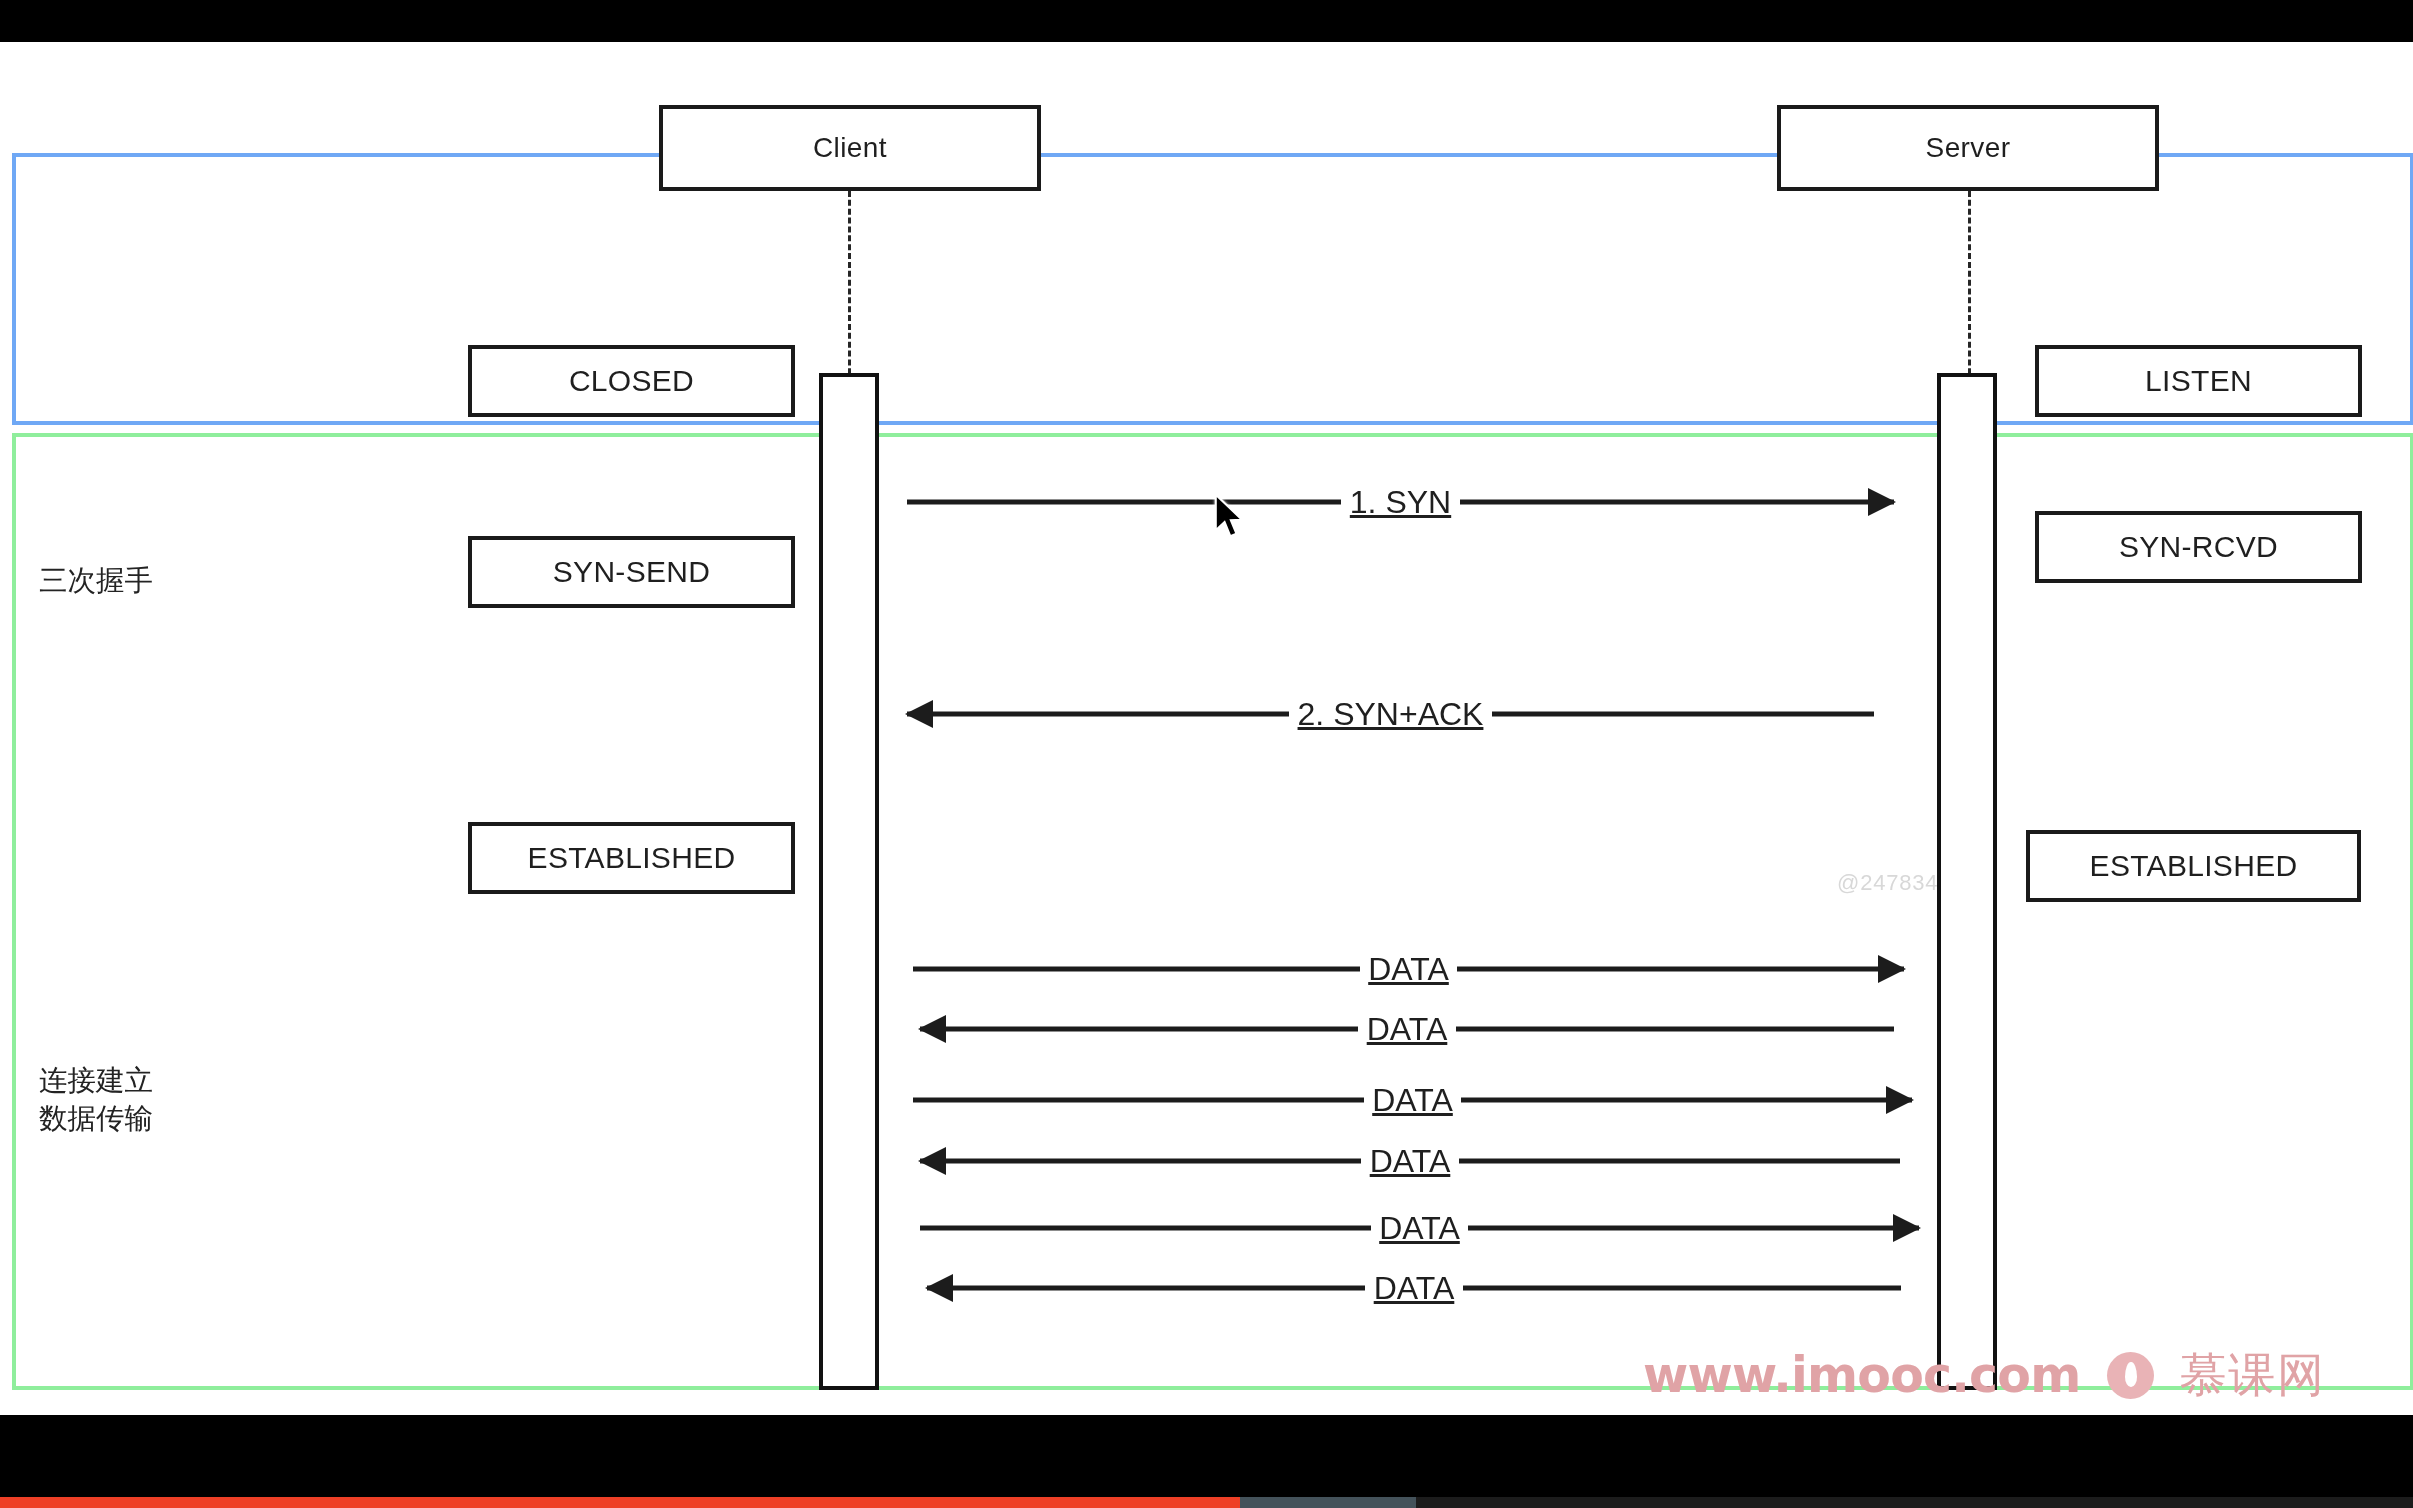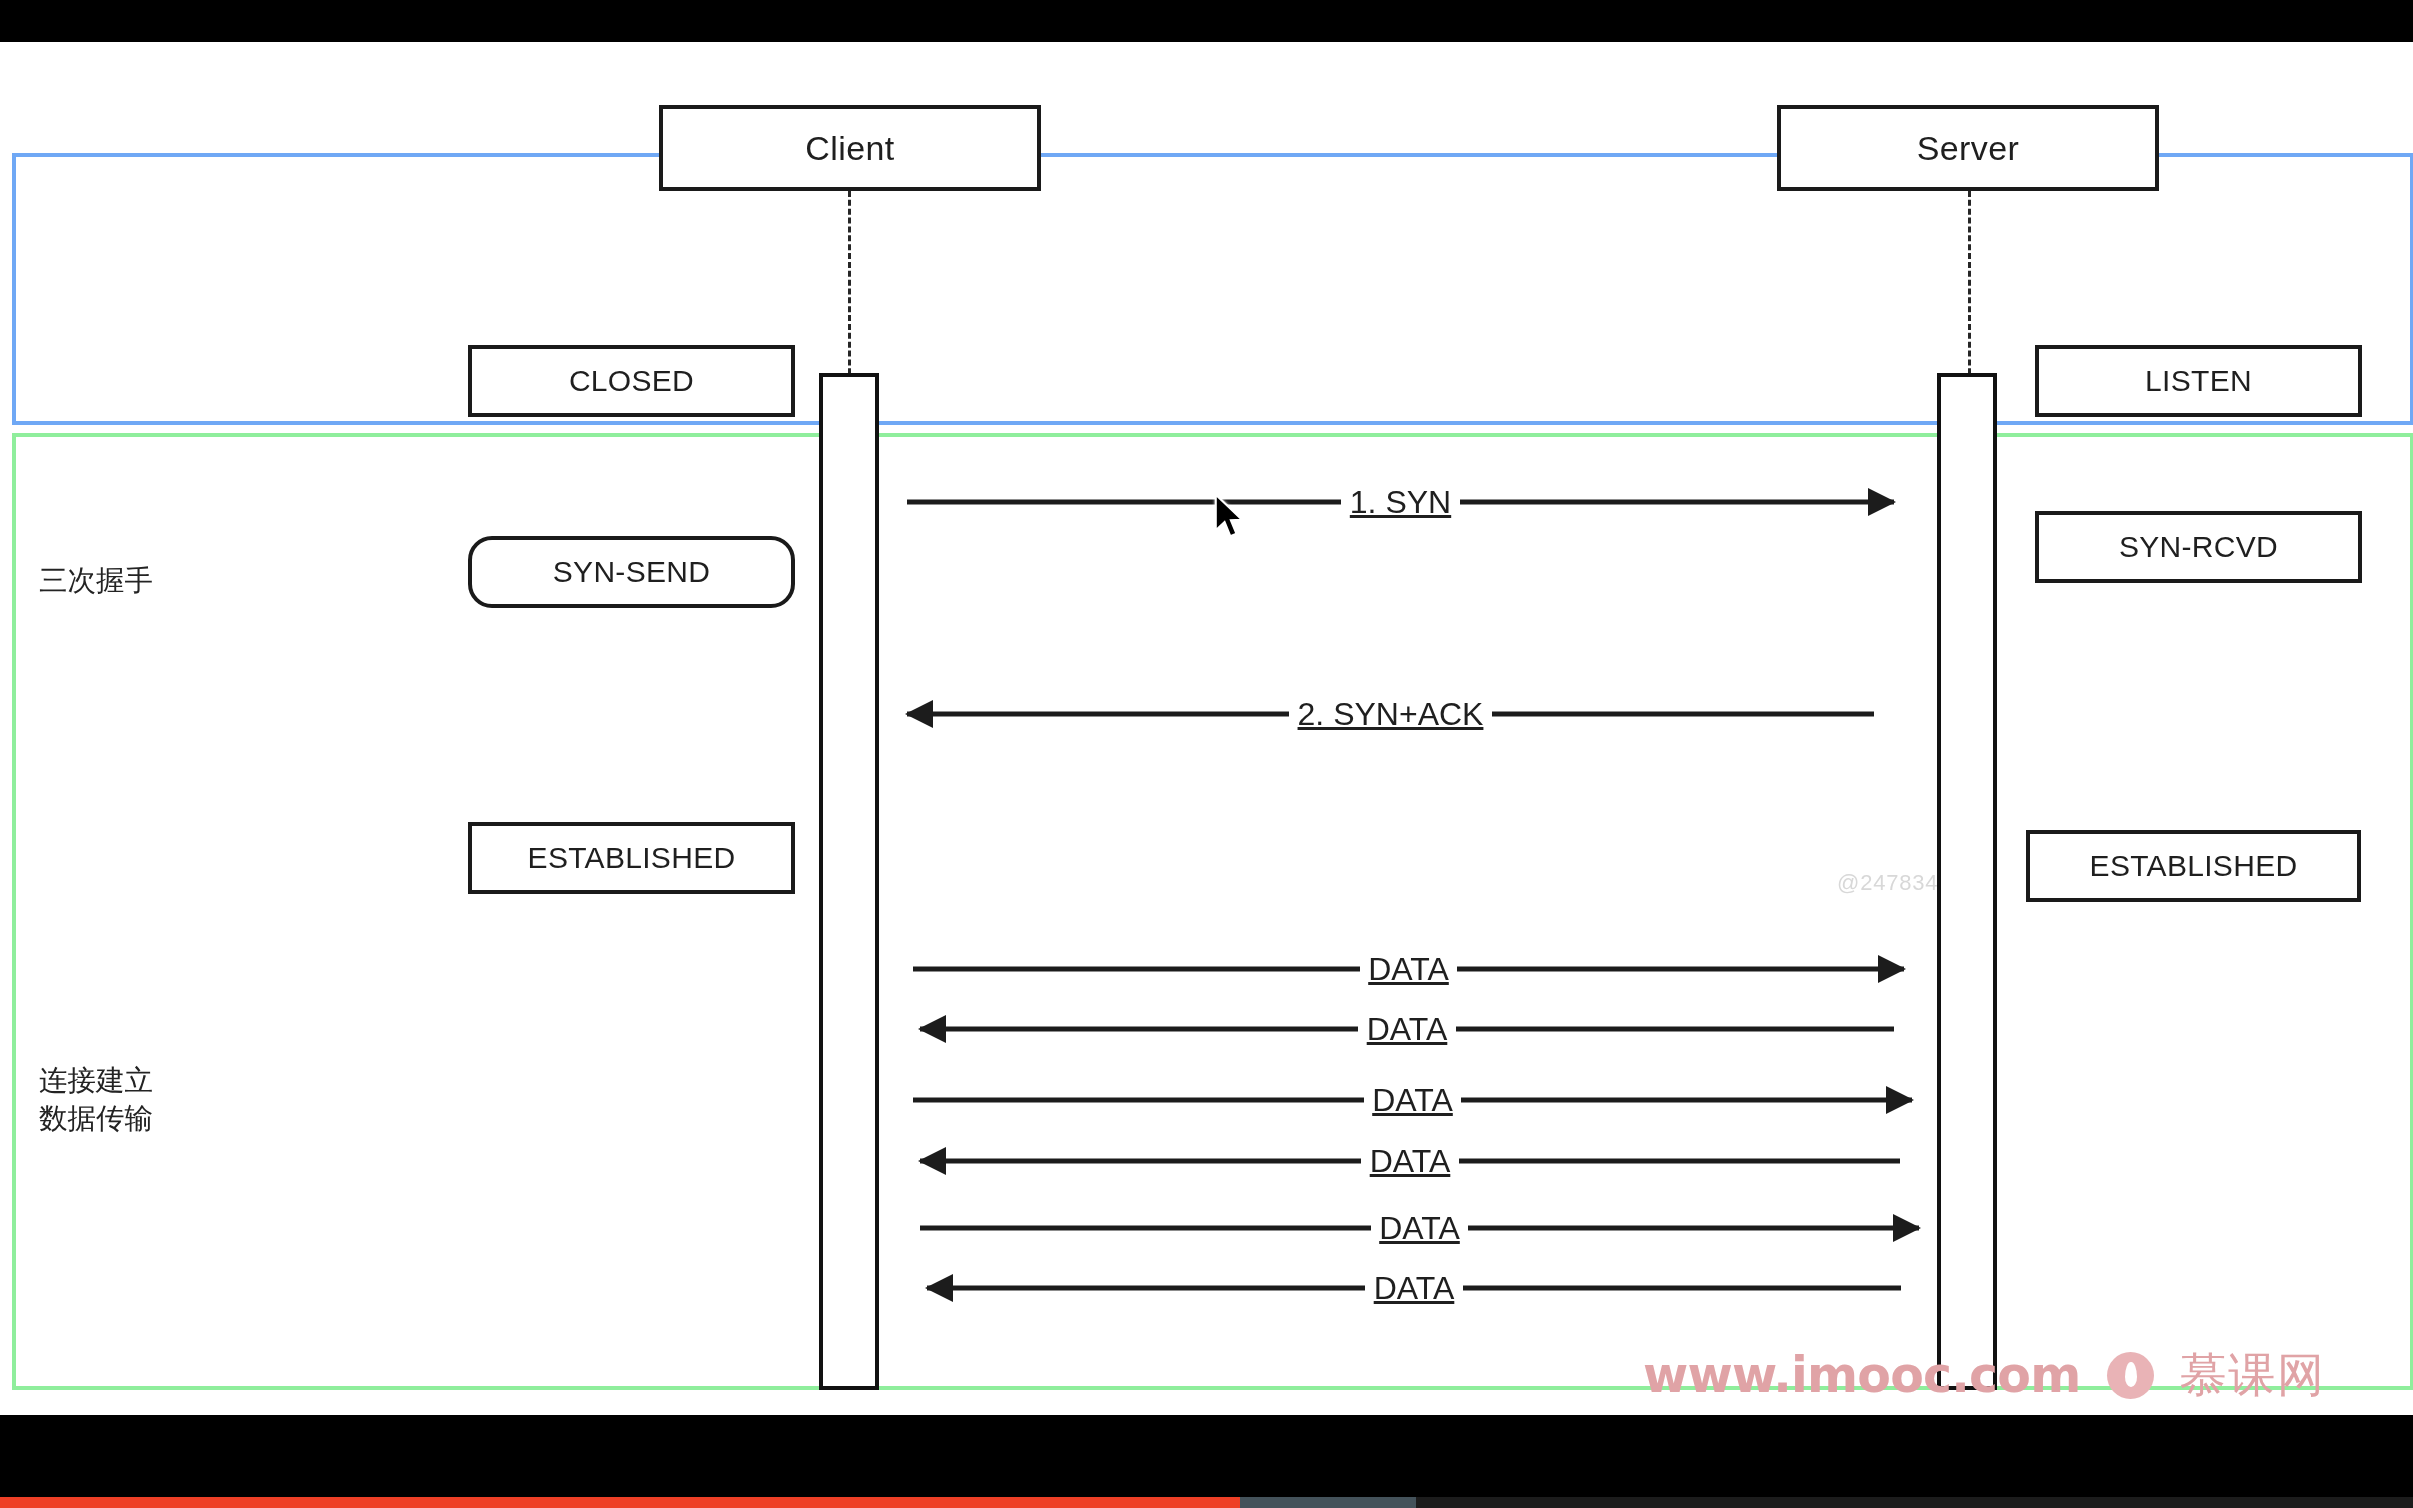--- a/index.html
+++ b/index.html
@@ -34,21 +34,21 @@
 
   
   .participant {
     position: absolute;
     border: 4.2px solid #1a1a1a;
     background: #ffffff;
     box-sizing: border-box;
     display: flex;
     align-items: center;
     justify-content: center;
-    font-size: 34px;
+    font-size: 28px;
     color: #1f1f1f;
     letter-spacing: 0.4px;
   }
 
   
   .lifeline {
     position: absolute;
     width: 0;
     border-left: 3.4px dashed #262626;
   }
@@ -235,21 +235,21 @@
     </div>
 
     <div class="participant" style="left:1777px; top:63px; width:382px; height:86px;justify-content:center;">
       <span>Server</span>
     </div>
 
     <div class="state-box" style="left:468px; top:303px; width:327px; height:72px;">
       <span>CLOSED</span>
     </div>
 
-    <div class="state-box" style="left:468px; top:494px; width:327px; height:72px;border-radius:24px;">
+    <div class="state-box" style="left:468px; top:494px; width:327px; height:72px;">
       <span>SYN-SEND</span>
     </div>
 
     <div class="state-box" style="left:468px; top:780px; width:327px; height:72px;">
       <span>ESTABLISHED</span>
     </div>
 
     <div class="state-box" style="left:2035px; top:303px; width:327px; height:72px;">
       <span>LISTEN</span>
     </div>

